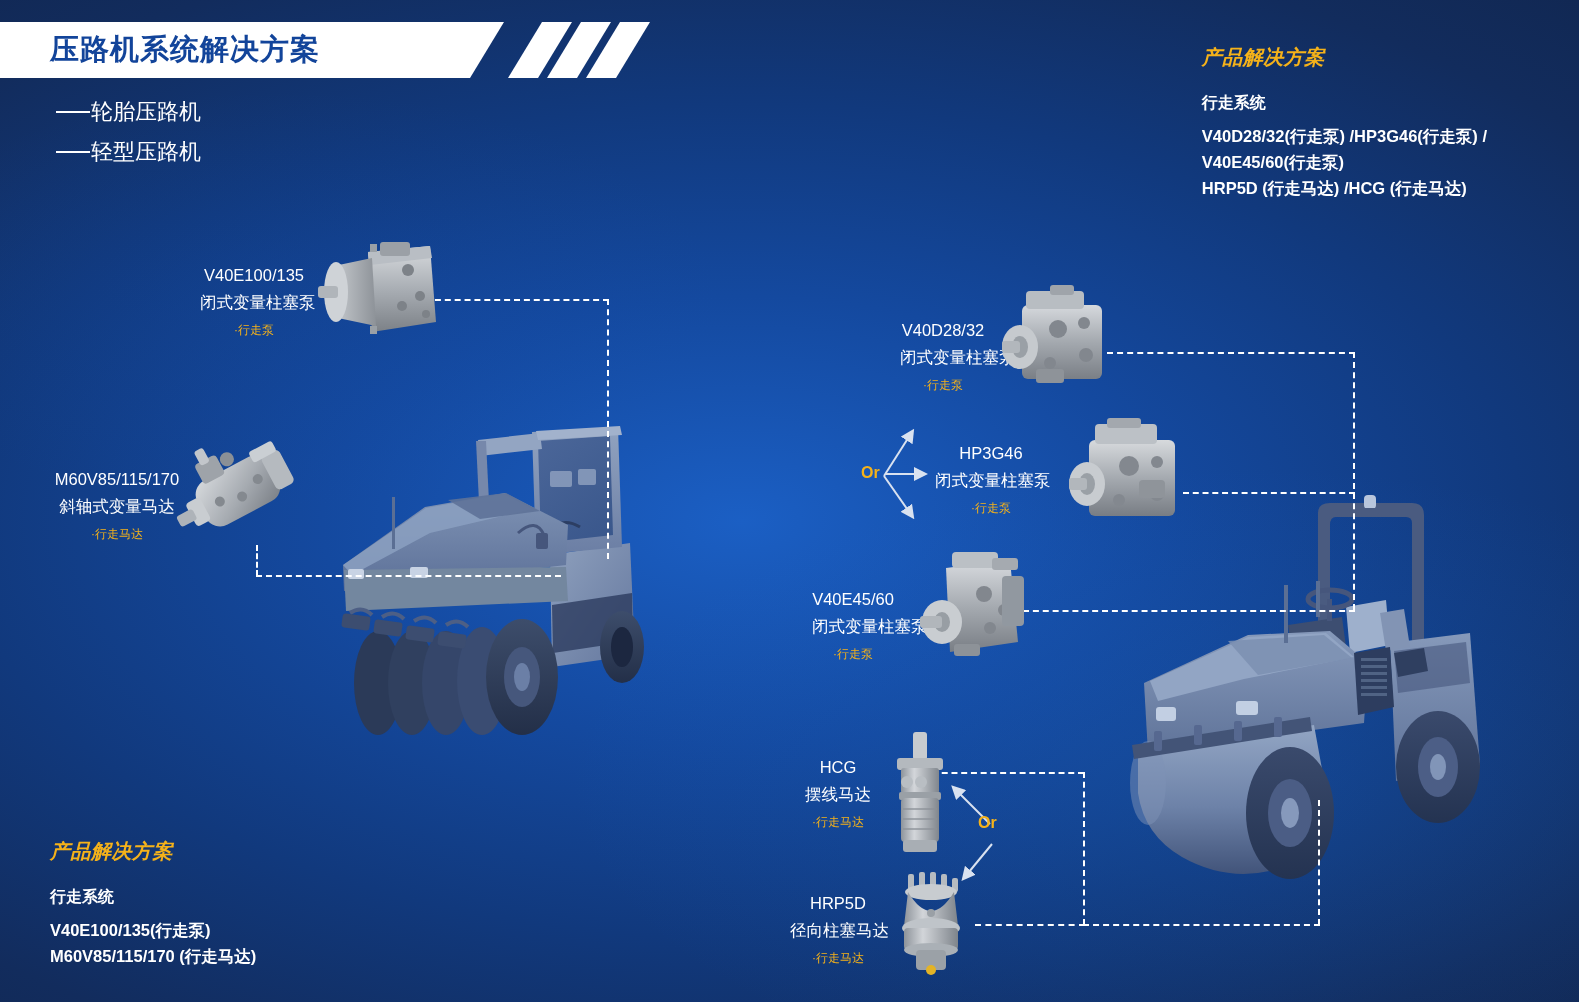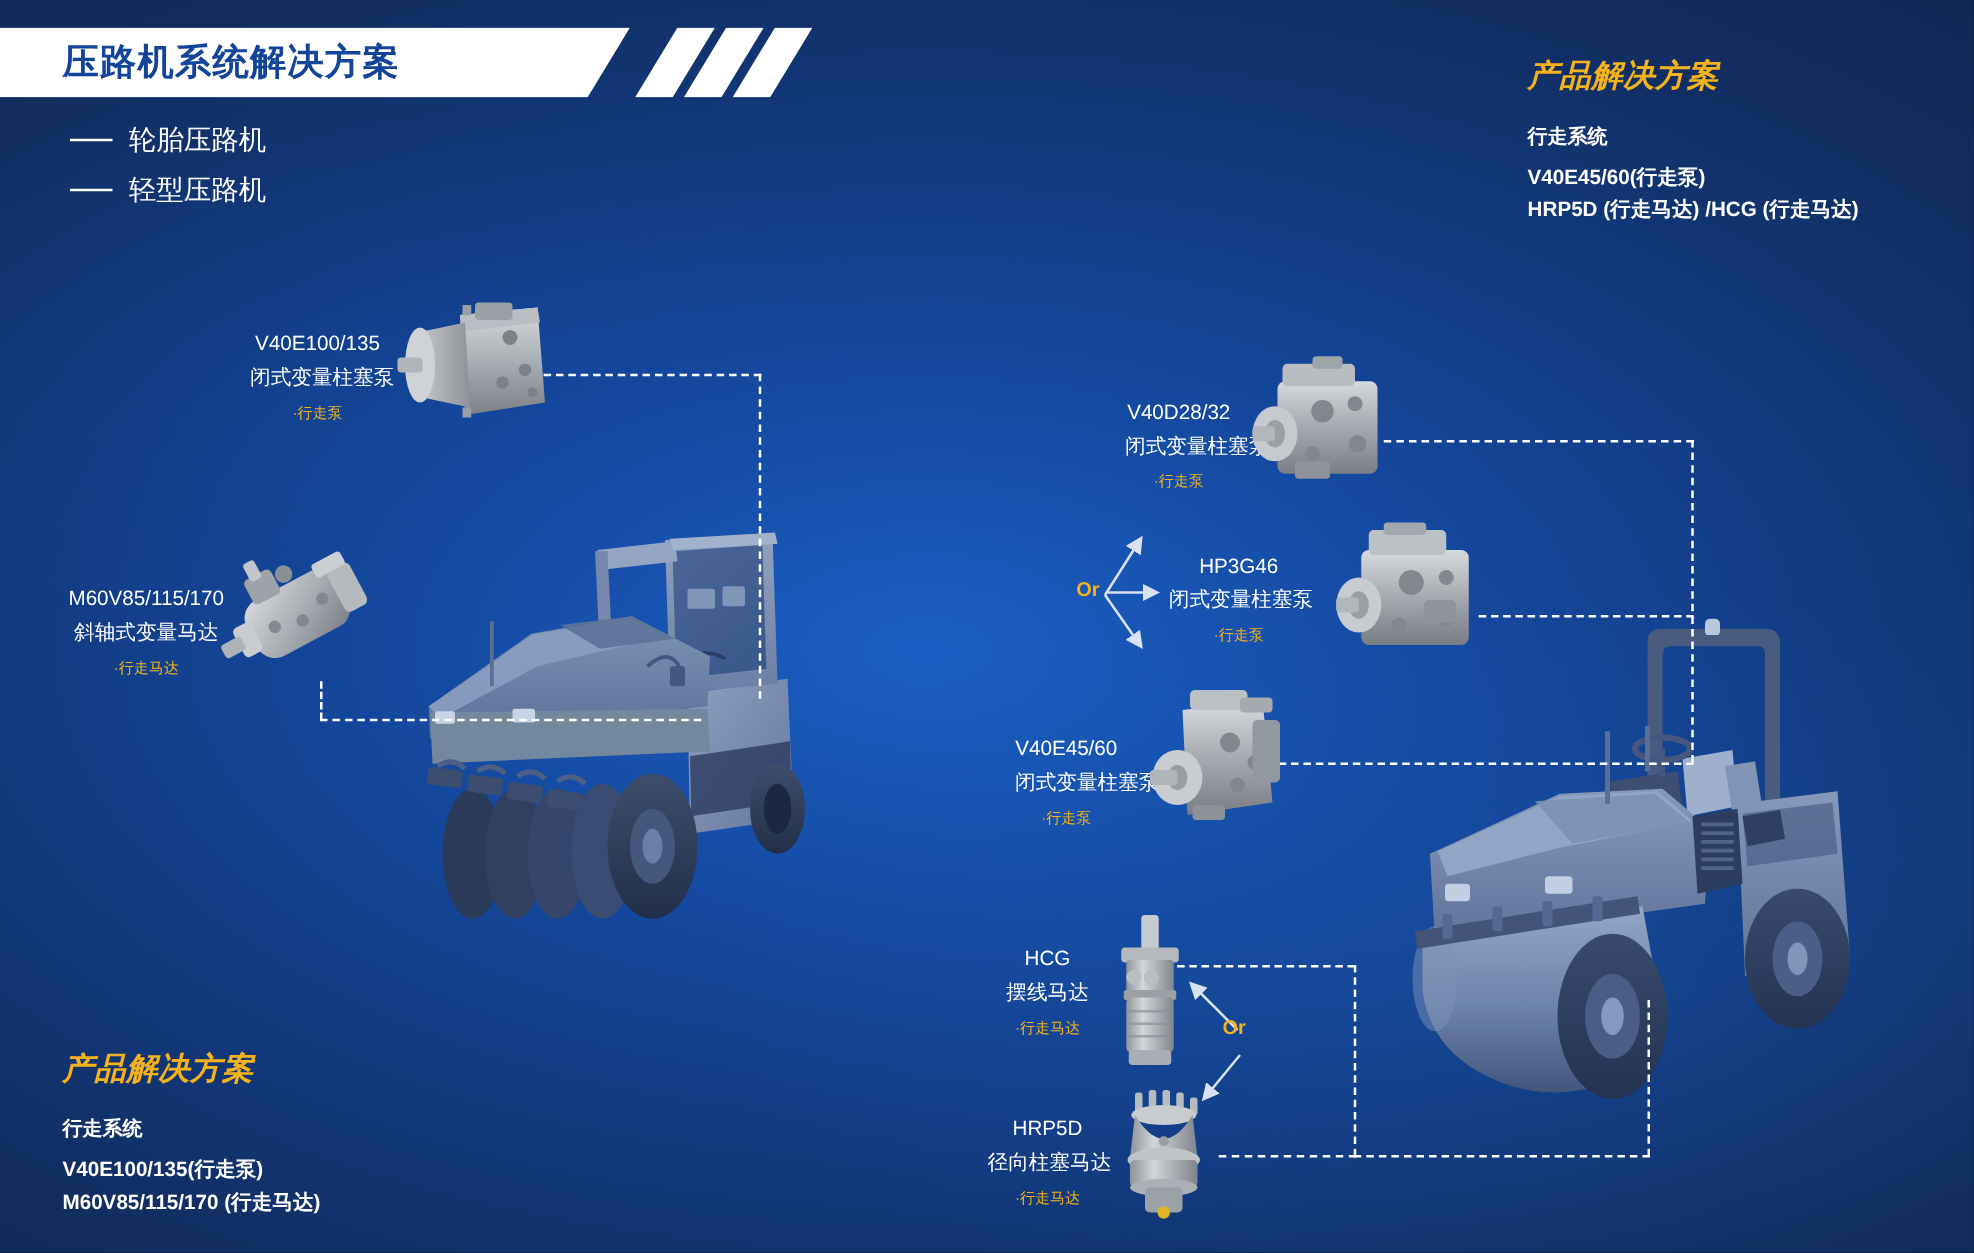--- a/index.html
+++ b/index.html
@@ -44,27 +44,27 @@
   .banner-title {
     position: absolute; left: 50px; top: 50%; transform: translateY(-50%);
     font-size: 29px; font-weight: bold; color: #12449a; letter-spacing: 1px;
     white-space: nowrap;
   }
 
   .subtitles {
     position: absolute; left: 56px; top: 92px; z-index: 6;
     color: #ffffff; font-size: 22px; line-height: 40px; font-weight: 400;
   }
-  .subtitles .row { display: flex; align-items: center; gap: 13px; white-space: nowrap; }
+  .subtitles .row { display: flex; align-items: center; gap: 1px; white-space: nowrap; }
   .dashmark { display: inline-block; width: 34px; height: 2px; background: #ffffff; }
 
   
   .solution { position: absolute; z-index: 6; }
   .solution .sol-title {
-    color: #f5b21a; font-size: 25px; font-weight: bold; font-style: italic;
+    color: #f5b21a; font-size: 20px; font-weight: bold; font-style: italic;
     letter-spacing: .5px; margin-bottom: 22px; white-space: nowrap;
   }
   .solution .sol-sys {
     color: #ffffff; font-size: 16px; font-weight: bold; margin-bottom: 9px; white-space: nowrap;
   }
   .solution .sol-line {
     color: #ffffff; font-size: 16.5px; font-weight: bold; line-height: 26px; white-space: nowrap;
   }
   #solution-top-right { right: 92px; top: 44px; text-align: left; }
   #solution-bottom-left { left: 50px; top: 838px; }
@@ -541,20 +541,21 @@
     </div>
     <div class="row">
       <span class="dashmark"></span>
       <span>轻型压路机</span>
     </div>
   </div>
 
   <div class="solution" id="solution-top-right">
     <div class="sol-title">产品解决方案</div>
     <div class="sol-sys">行走系统</div>
+    <div class="sol-line">V40D28/32(行走泵) /HP3G46(行走泵) /</div>
     <div class="sol-line">V40E45/60(行走泵)</div>
     <div class="sol-line">HRP5D (行走马达) /HCG (行走马达)</div>
   </div>
 
   <div class="solution" id="solution-bottom-left">
     <div class="sol-title">产品解决方案</div>
     <div class="sol-sys">行走系统</div>
     <div class="sol-line">V40E100/135(行走泵)</div>
     <div class="sol-line">M60V85/115/170 (行走马达)</div>
   </div>

